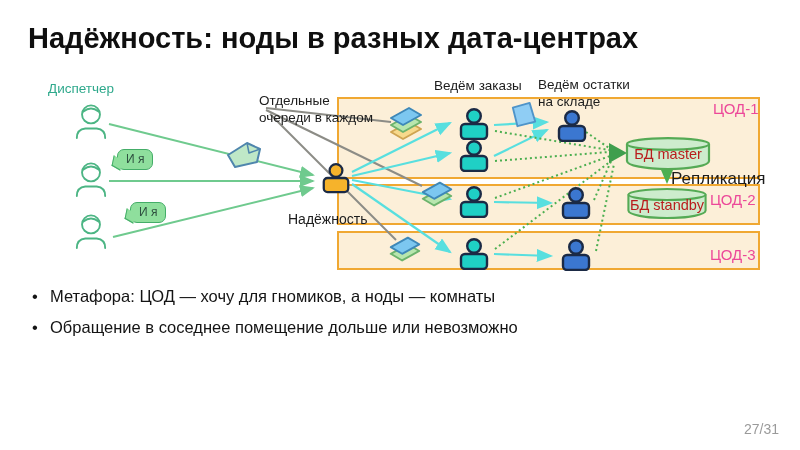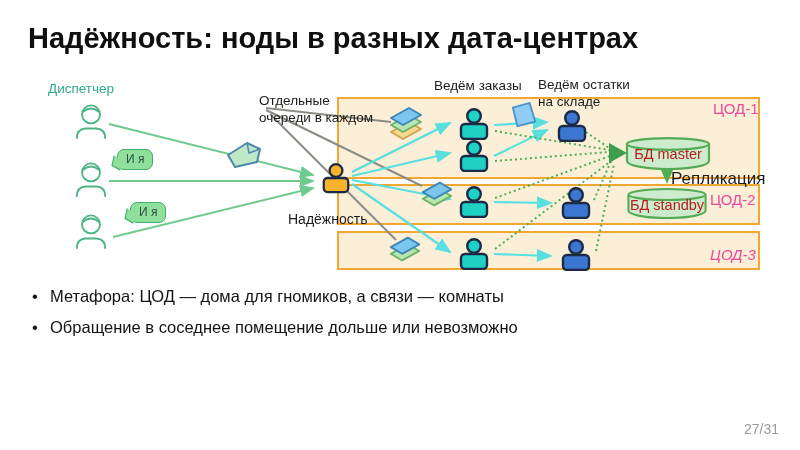--- a/index.html
+++ b/index.html
@@ -101,21 +101,21 @@
   </div>
   <span class="dlabel" style="left:434px;top:77px;">Ведём заказы</span>
   <div class="dlabel" style="left:538px;top:76px;width:114px;text-align:left;">
     <div>Ведём остатки</div>
     <div>на складе</div>
   </div>
   <span class="dlabel" style="left:288px;top:211px;font-size:14px;">Надёжность</span>
   <span class="dlabel" style="left:671px;top:170px;font-size:17px;">Репликация</span>
   <span class="dclabel" style="left:713px;top:100px;">ЦОД-1</span>
   <span class="dclabel" style="left:710px;top:191px;">ЦОД-2</span>
-  <span class="dclabel" style="left:710px;top:246px;font-style:italic;">ЦОД-3</span>
+  <span class="dclabel" style="left:710px;top:246px;">ЦОД-3</span>
 
   <div class="icon" style="left:74px;top:102px;">
     <svg width="34" height="38" viewBox="0 0 36 40" fill="none" stroke="#4cb584" stroke-width="2" stroke-linecap="round">
       <circle cx="18" cy="13" r="9.5"></circle>
         <path d="M10,10 Q18,3.5 26,10"></path>
       <path d="M3,38 Q3,29 12,28 L24,28 Q33,29 33,38"></path>
       </svg>
   </div>
   <div class="icon" style="left:74px;top:160px;">
     <svg width="34" height="38" viewBox="0 0 36 40" fill="none" stroke="#4cb584" stroke-width="2" stroke-linecap="round">
@@ -244,18 +244,18 @@
   </div>
   <div class="db" style="left:624px;top:187px;width:86px;height:32px;">
     <svg width="86" height="32" viewBox="0 0 88 34">
       <path d="M3,8 L3,25 C3,29.5 21,33 44,33 C67,33 85,29.5 85,25 L85,8" fill="#cdeccd" stroke="#55aa55" stroke-width="2.2"></path>
       <ellipse cx="44" cy="8" rx="41" ry="5.8" fill="#cdeccd" stroke="#55aa55" stroke-width="2.2"></ellipse>
       </svg>
     <span>БД standby</span>
   </div>
 
   <ul class="bullets">
-    <li>Метафора: ЦОД — дома для гномиков, а связи — комнаты</li>
+    <li>Метафора: ЦОД — хочу для гномиков, а ноды — комнаты</li>
     <li>Обращение в соседнее помещение дольше или невозможно</li>
   </ul>
 
   <span class="pagenum">27/31</span>
 </div>
 
 </body></html>

